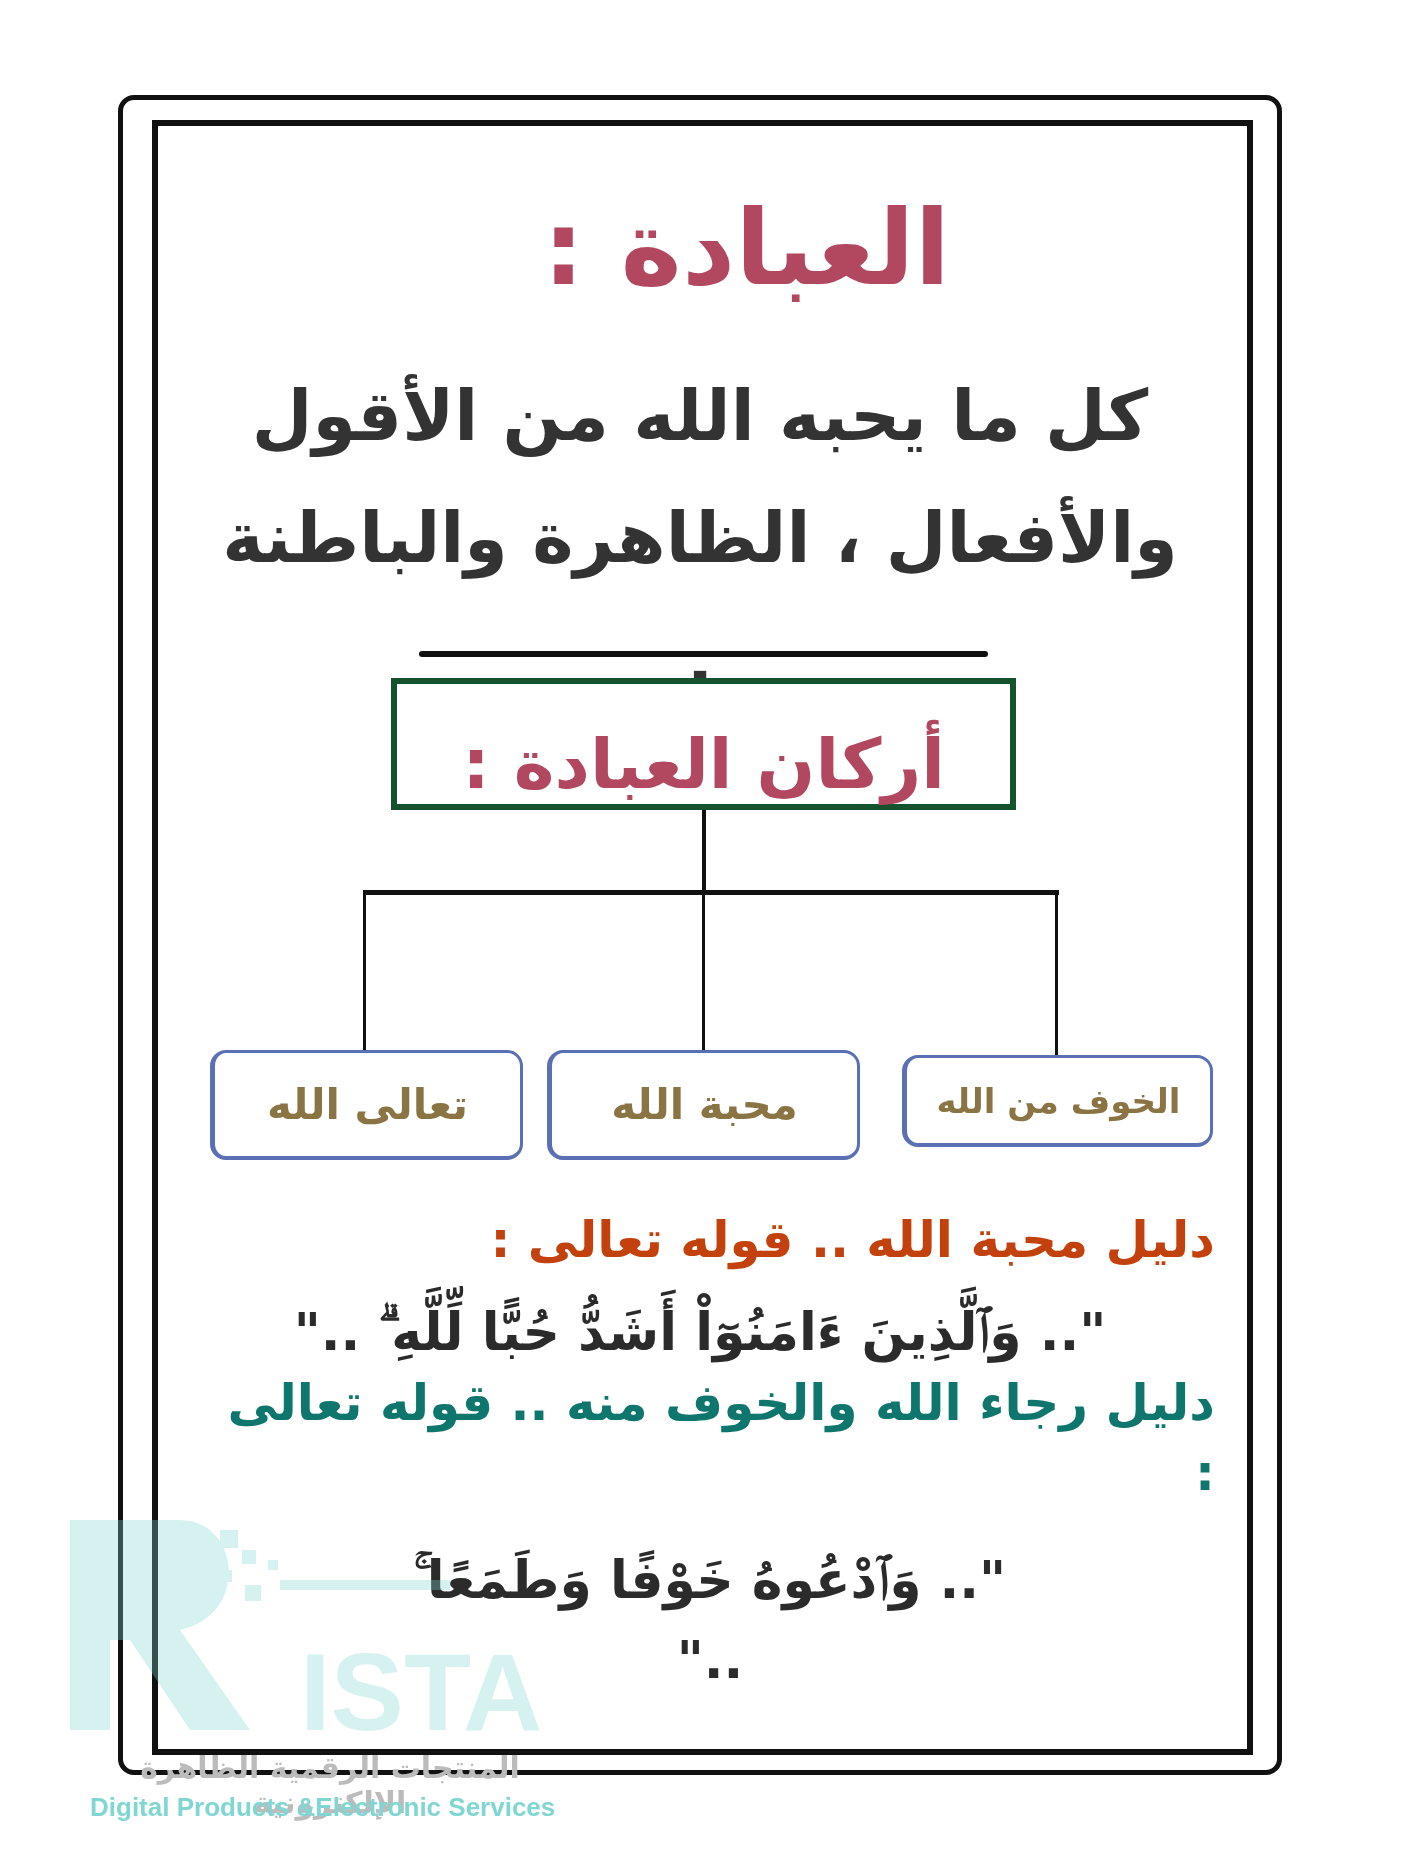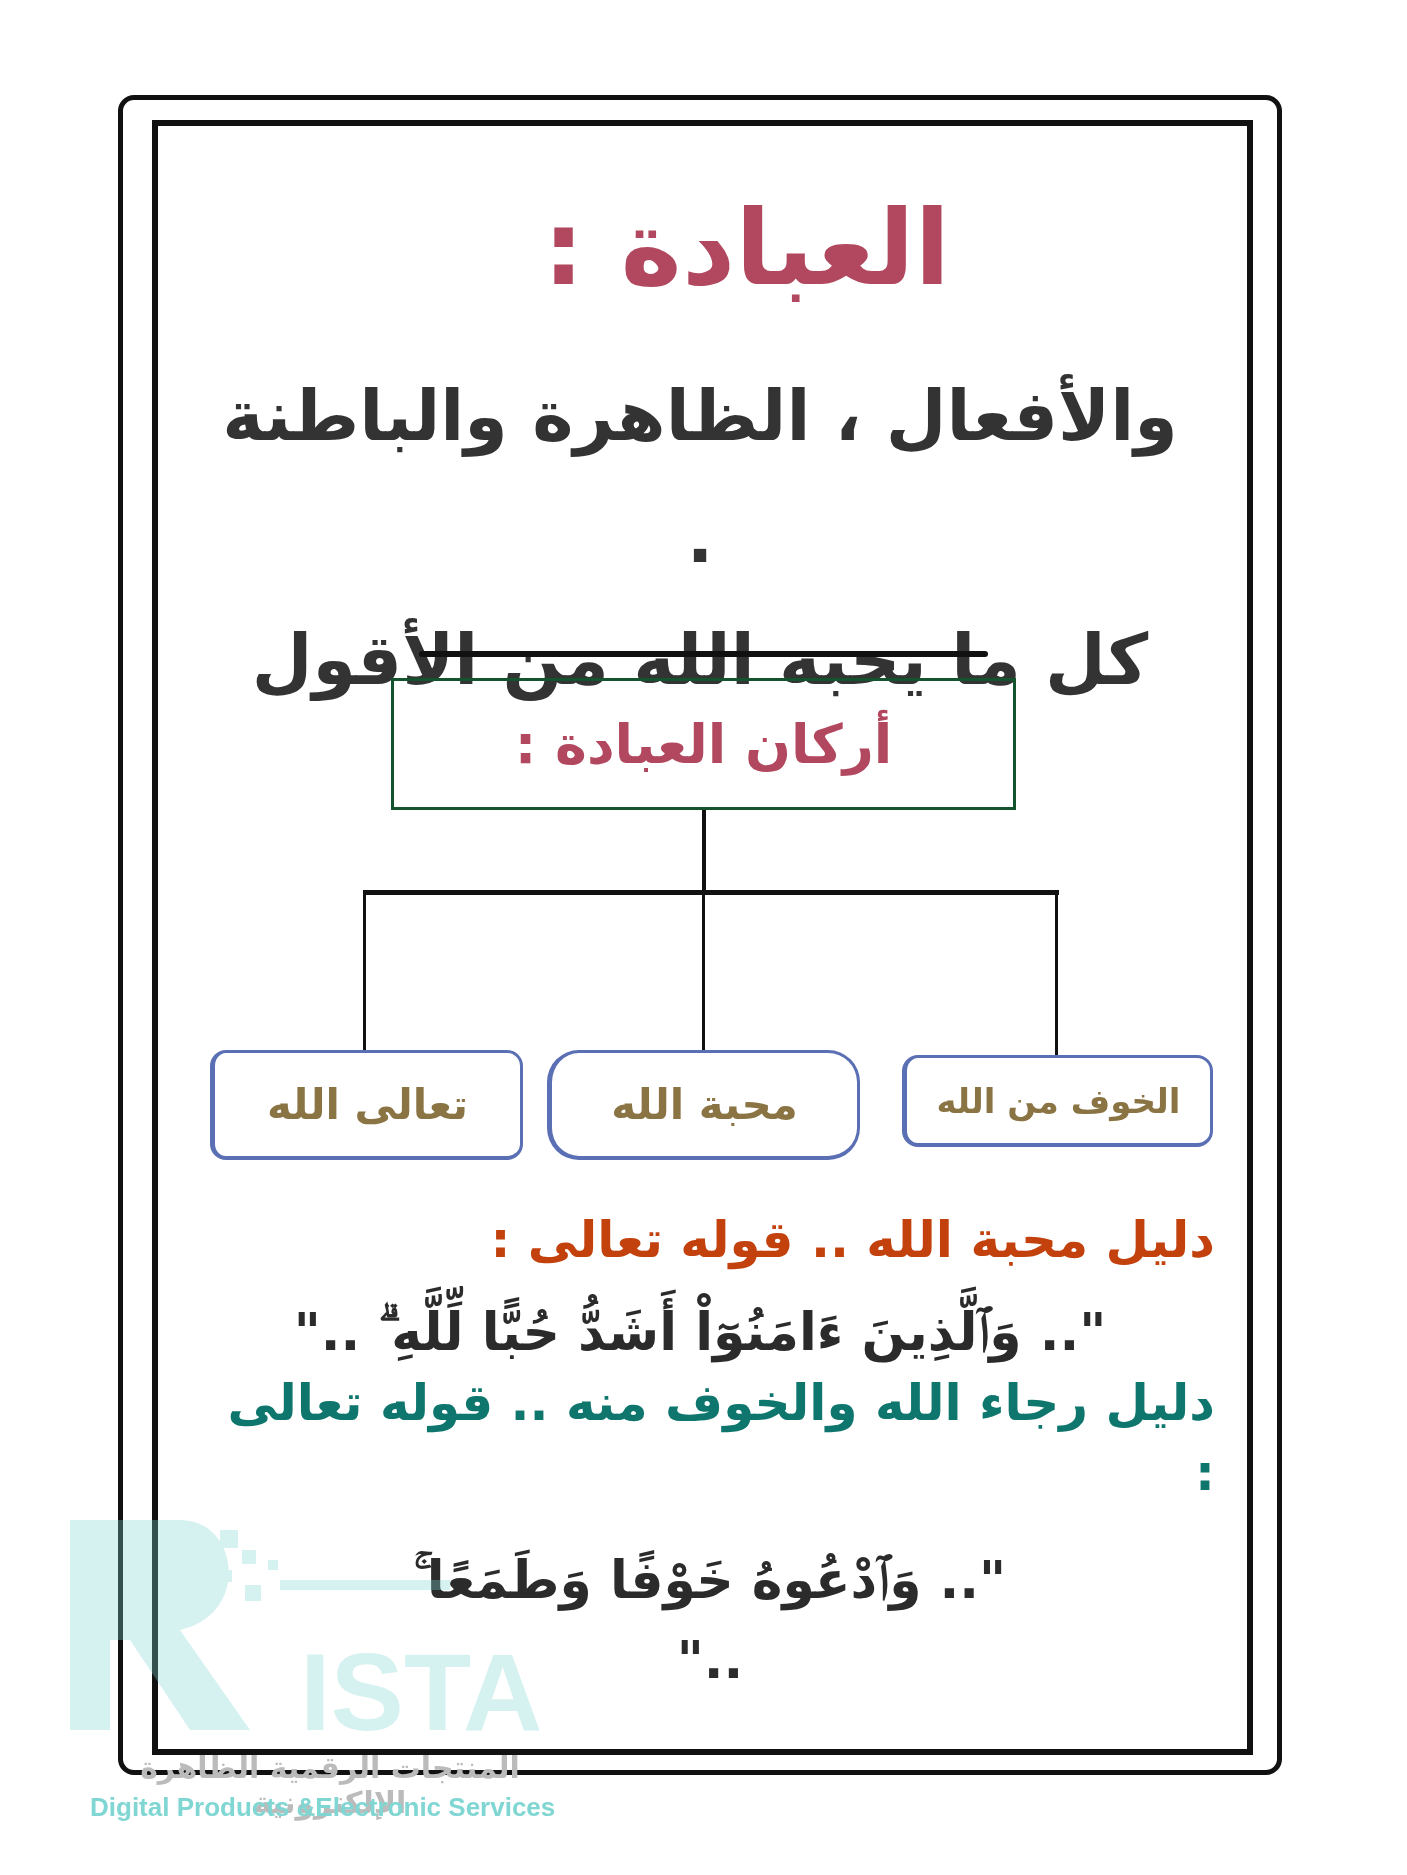--- a/index.html
+++ b/index.html
@@ -3,58 +3,58 @@
 <meta charset="utf-8">
 <style>
   html, body { margin:0; padding:0; background:#ffffff; }
   body { width:1407px; height:1875px; position:relative; overflow:hidden; font-family:"DejaVu Sans", sans-serif; }
   .abs { position:absolute; }
   .outer-frame { left:118px; top:95px; width:1164px; height:1680px; border:5px solid #111; border-radius:16px; box-sizing:border-box; }
   .inner-frame { left:152px; top:120px; width:1101px; height:1635px; border:6px solid #111; box-sizing:border-box; }
   .title { left:152px; width:1101px; top:178px; text-align:center; direction:rtl; font-size:104px; font-weight:bold; line-height:140px;margin-left:44px; }
   .definition { left:220px; width:960px; top:355px; text-align:center; direction:rtl; font-size:70px; font-weight:bold; line-height:122px; color:#333; }
   .divider { left:419px; top:651px; width:569px; height:6px; background:#111; border-radius:3px; }
-  .pillars-heading-box { left:391px; top:678px; width:625px; height:132px; border:3px solid #14532d; box-sizing:border-box; display:flex; align-items:center; justify-content:center; direction:rtl; font-size:54px; font-weight:bold; }
+  .pillars-heading-box { left:391px; top:678px; width:625px; height:132px; border:6px solid #14532d; box-sizing:border-box; display:flex; align-items:flex-end; justify-content:center; direction:rtl; font-size:69px; font-weight:bold; }
   .tree-line { background:#111; }
   .pillar-box { top:1050px; height:110px; border:3px solid #5a6fb4; border-left-width:5px; border-bottom-width:4px; border-radius:16px; box-sizing:border-box; display:flex; align-items:center; justify-content:center; direction:rtl; font-weight:bold; }
   .evidence-heading { direction:rtl; text-align:right; font-weight:bold; font-size:50px; line-height:70px; }
   .verse { direction:rtl; text-align:center; font-weight:bold; font-size:52px; line-height:80px; color:#2b2b2b; }
   .wm-logo { left:70px; top:1520px; width:500px; height:220px; opacity:0.32; pointer-events:none; }
   .wm-ar { left:90px; top:1750px; width:480px; text-align:center; direction:rtl; font-size:30px; font-weight:bold; color:#bbbbbb; }
   .wm-en { left:90px; top:1792px; width:490px; text-align:left; font-size:26px; font-weight:bold; font-family:"Liberation Sans", sans-serif; }
 </style>
 </head>
 <body>
 
 <div class="abs outer-frame"></div>
 <div class="abs inner-frame"></div>
 
 <div class="abs title" style="color: rgb(178, 72, 95);">العبادة :</div>
 
 <div class="abs definition" style="color: rgb(51, 51, 51);">
+  <div>كل ما يحبه الله من الأقول</div>
   <div>والأفعال ، الظاهرة والباطنة .</div>
-  <div>كل ما يحبه الله من الأقول</div>
 </div>
 
 <div class="abs divider"></div>
 
 <div class="abs pillars-heading-box" style="color: rgb(178, 72, 95);">
   <span class="pillars-heading-text">أركان العبادة :</span>
 </div>
 
 <div class="abs tree-line" style="left:702px; top:810px; width:4px; height:84px;"></div>
 <div class="abs tree-line" style="left:363px; top:890px; width:696px; height:5px;"></div>
 <div class="abs tree-line" style="left:363px; top:892px; width:3px; height:158px;"></div>
 <div class="abs tree-line" style="left:702px; top:892px; width:3px; height:158px;"></div>
 <div class="abs tree-line" style="left:1055px; top:892px; width:3px; height:163px;"></div>
 
 <div class="abs pillar-box" style="left: 902px; top: 1055px; width: 311px; height: 92px; font-size: 34px; color: rgb(138, 116, 68); border-color: rgb(90, 111, 180);">
   <span class="pillar-label">الخوف من الله</span>
 </div>
-<div class="abs pillar-box" style="left: 547px; width: 313px; font-size: 42px; color: rgb(138, 116, 68); border-color: rgb(90, 111, 180); border-radius: 32px;">
+<div class="abs pillar-box" style="left: 547px; width: 313px; font-size: 42px; color: rgb(138, 116, 68); border-color: rgb(90, 111, 180);">
   <span class="pillar-label">محبة الله</span>
 </div>
 <div class="abs pillar-box" style="left: 210px; width: 313px; font-size: 42px; color: rgb(138, 116, 68); border-color: rgb(90, 111, 180);">
   <span class="pillar-label">تعالى الله</span>
 </div>
 
 <div class="abs evidence-heading" style="left: 300px; width: 915px; top: 1205px; color: #c2410c;">دليل محبة الله .. قوله تعالى :</div>
 <div class="abs verse" style="left: 250px; width: 900px; top: 1292px; color: rgb(43, 43, 43);">".. وَٱلَّذِينَ ءَامَنُوٓاْ أَشَدُّ حُبًّا لِّلَّهِ ۗ .."</div>
 
 <div class="abs evidence-heading" style="left: 210px; width: 1005px; top: 1368px; color: #0f766e;">دليل رجاء الله والخوف منه .. قوله تعالى :</div>

